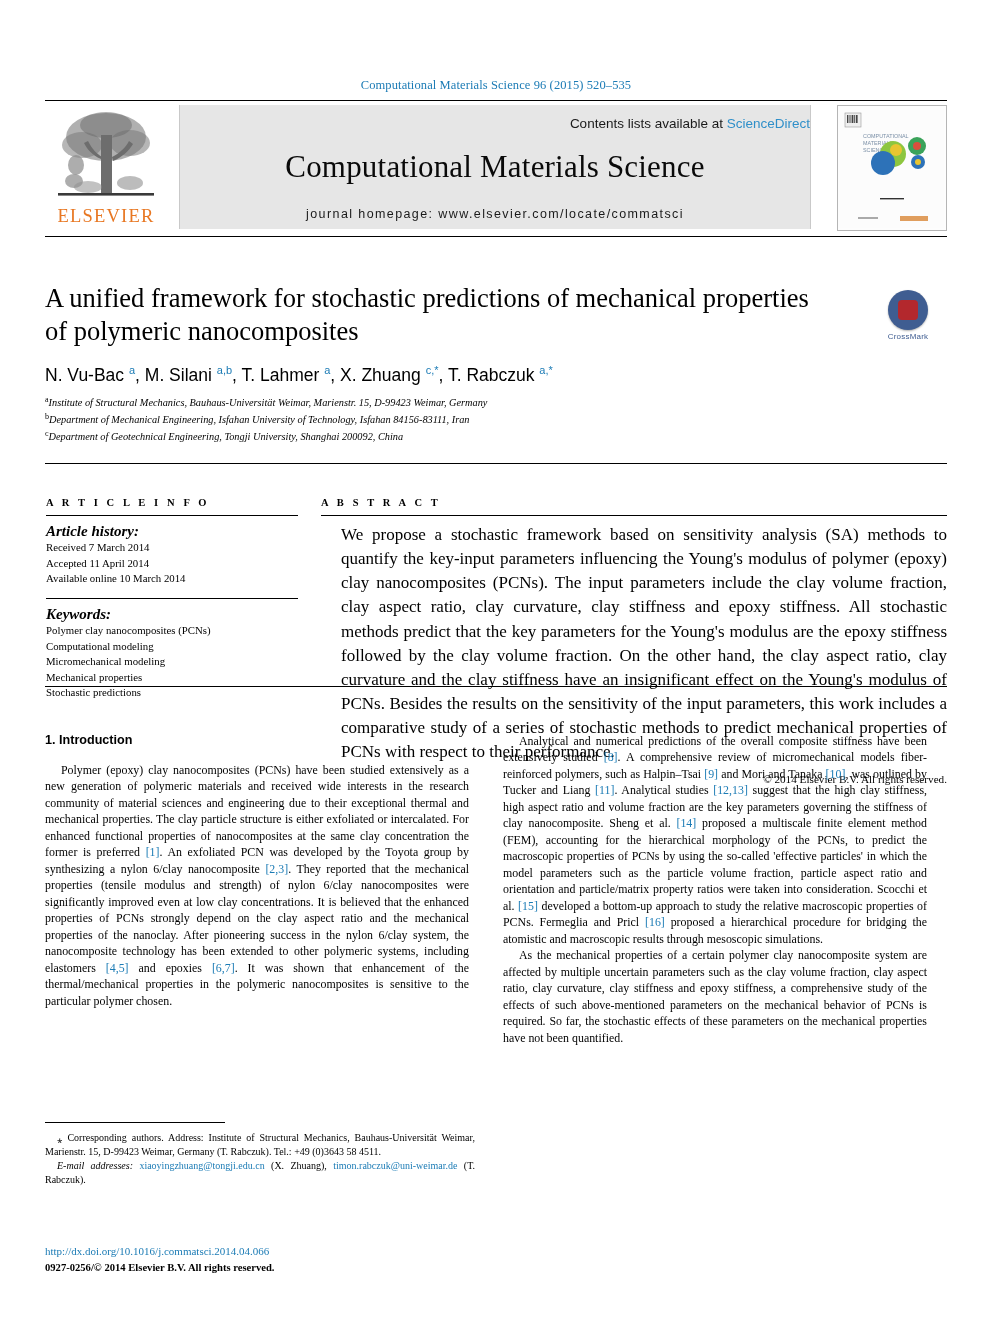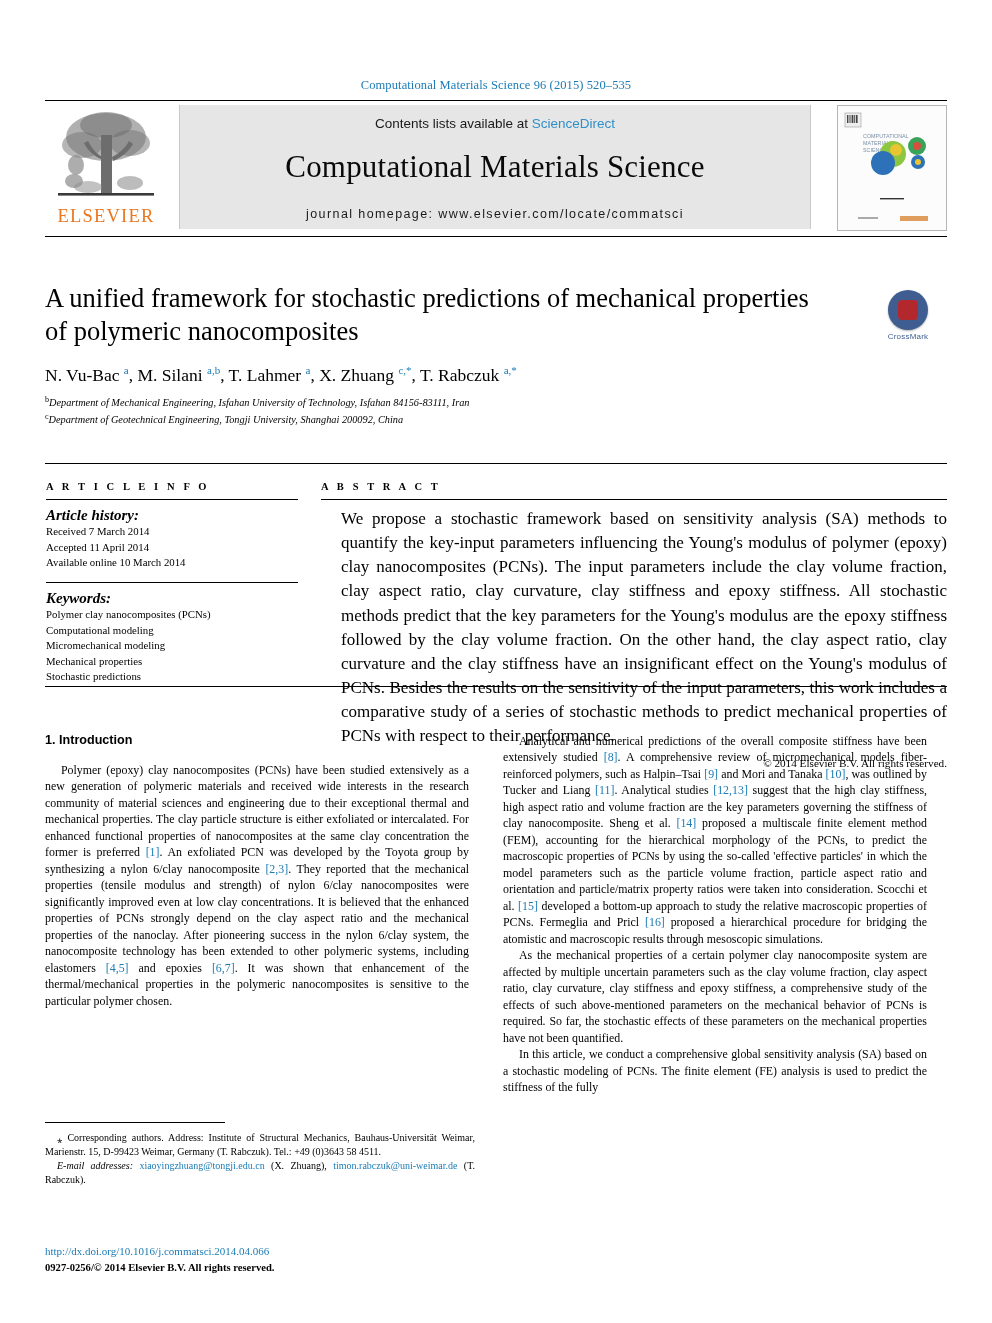--- a/index.html
+++ b/index.html
@@ -76,20 +76,21 @@
     background: #e6e6e6;
     border-left: 1px solid #c9c9c9;
     border-right: 1px solid #c9c9c9;
     text-align: center;
   }
   .contents-line {
     font-size: 13.5px;
     font-family: "Liberation Sans", sans-serif;
     padding-top: 11px;
     color: #1a1a1a;
+    text-align: right;
   }
   .sciencedirect {
     color: #2f8fc9;
   }
   .journal-title {
     font-size: 31px;
     font-family: "Liberation Serif", serif;
     margin-top: 18px;
     letter-spacing: 0.2px;
     color: #0a0a0a;
@@ -158,21 +159,21 @@
   }
   .crossmark-label {
     font-size: 8px;
     font-family: "Liberation Sans", sans-serif;
     color: #3f5d91;
     letter-spacing: 0.2px;
   }
   .authors {
     margin-top: 16px;
     font-size: 17.5px;
-    font-family: Liberation Serif, serif;
+    font-family: Liberation Sans, sans-serif;
   }
   .authors sup { font-size: 11px; color: #1b7bb5; vertical-align: super; }
   .affils {
     margin-top: 8px;
     font-size: 10.3px;
     font-style: italic;
     line-height: 1.42;
     font-family: "Liberation Serif", serif;
   }
   .affils sup { font-style: normal; font-size: 8px; vertical-align: super; }
@@ -203,20 +204,21 @@
     top: 481px;
     left: 321px;
     width: 626px;
   }
   .sec-head {
     font-size: 10.5px;
     font-weight: bold;
     letter-spacing: 3.1px;
     font-family: "Liberation Serif", serif;
     margin-bottom: 7px;
+    margin-top: 16px;
   }
   .thin-rule { border-top: 0.9px solid #000; margin-bottom: 7px; }
   .info-label {
     font-size: 15px;
     font-style: italic;
     font-weight: bold;
     font-family: "Liberation Serif", serif;
   }
   .info-line {
     font-size: 10.8px;
@@ -376,20 +378,21 @@
     <div class="paper-title">A unified framework for stochastic predictions of mechanical properties of polymeric nanocomposites</div>
 
     <div class="crossmark">
       <div class="crossmark-badge"></div>
       <div class="crossmark-label">CrossMark</div>
     </div>
 
     <div class="authors">N. Vu-Bac <sup>a</sup>, M. Silani <sup>a,b</sup>, T. Lahmer <sup>a</sup>, X. Zhuang <sup>c,</sup><sup>*</sup>, T. Rabczuk <sup>a,</sup><sup>*</sup></div>
 
     <div class="affils">
+      <div><sup>a</sup><span>Institute of Structural Mechanics, Bauhaus-Universität Weimar, Marienstr. 15, D-99423 Weimar, Germany</span></div>
       <div><sup>b</sup><span>Department of Mechanical Engineering, Isfahan University of Technology, Isfahan 84156-83111, Iran</span></div>
       <div><sup>c</sup><span>Department of Geotechnical Engineering, Tongji University, Shanghai 200092, China</span></div>
     </div>
   </div>
 
   <div class="info-rule-top"></div>
   <div class="info-rule-bottom"></div>
 
   <div class="article-info">
     <div class="sec-head">A R T I C L E   I N F O</div>
@@ -419,21 +422,20 @@
     <div class="col col-left">
       <div class="section-title">1. Introduction</div>
       <div>
           <p class="body-p"><span>Polymer (epoxy) clay nanocomposites (PCNs) have been studied extensively as a new generation of polymeric materials and received wide interests in the research community of material sciences and engineering due to their exceptional thermal and mechanical properties. The clay particle structure is either exfoliated or intercalated. For enhanced functional properties of nanocomposites at the same clay concentration the former is preferred </span><span class="ref">[1]</span><span>. An exfoliated PCN was developed by the Toyota group by synthesizing a nylon 6/clay nanocomposite </span><span class="ref">[2,3]</span><span>. They reported that the mechanical properties (tensile modulus and strength) of nylon 6/clay nanocomposites were significantly improved even at low clay concentrations. It is believed that the enhanced properties of PCNs strongly depend on the clay aspect ratio and the mechanical properties of the nanoclay. After pioneering success in the nylon 6/clay system, the nanocomposite technology has been extended to other polymeric systems, including elastomers </span><span class="ref">[4,5]</span><span> and epoxies </span><span class="ref">[6,7]</span><span>. It was shown that enhancement of the thermal/mechanical properties in the polymeric nanocomposites is sensitive to the particular polymer chosen.</span></p>
         </div>
     </div>
     <div class="col col-right">
       <div>
           <p class="body-p"><span>Analytical and numerical predictions of the overall composite stiffness have been extensively studied </span><span class="ref">[8]</span><span>. A comprehensive review of micromechanical models fiber-reinforced polymers, such as Halpin–Tsai </span><span class="ref">[9]</span><span> and Mori and Tanaka </span><span class="ref">[10]</span><span>, was outlined by Tucker and Liang </span><span class="ref">[11]</span><span>. Analytical studies </span><span class="ref">[12,13]</span><span> suggest that the high clay stiffness, high aspect ratio and volume fraction are the key parameters governing the stiffness of clay nanocomposite. Sheng et al. </span><span class="ref">[14]</span><span> proposed a multiscale finite element method (FEM), accounting for the hierarchical morphology of the PCNs, to predict the macroscopic properties of PCNs by using the so-called 'effective particles' in which the model parameters such as the particle volume fraction, particle aspect ratio and orientation and particle/matrix property ratios were taken into consideration. Scocchi et al. </span><span class="ref">[15]</span><span> developed a bottom-up approach to study the relative macroscopic properties of PCNs. Fermeglia and Pricl </span><span class="ref">[16]</span><span> proposed a hierarchical procedure for bridging the atomistic and macroscopic results through mesoscopic simulations.</span></p>
           <p class="body-p"><span>As the mechanical properties of a certain polymer clay nanocomposite system are affected by multiple uncertain parameters such as the clay volume fraction, clay aspect ratio, clay curvature, clay stiffness and epoxy stiffness, a comprehensive study of the effects of such above-mentioned parameters on the mechanical behavior of PCNs is required. So far, the stochastic effects of these parameters on the mechanical properties have not been quantified.</span></p>
-          <p class="body-p"><span>In this article, we conduct a comprehensive global sensitivity analysis (SA) based on a stochastic modeling of PCNs. The finite element (FE) analysis is used to predict the stiffness of the fully</span></p>
         </div>
     </div>
   </div>
 
   <div class="foot-rule"></div>
   <div class="footnotes">
     <p class="fn-indent">
       <span>⁎</span><span> Corresponding authors. Address: Institute of Structural Mechanics, Bauhaus-Universität Weimar, Marienstr. 15, D-99423 Weimar, Germany (T. Rabczuk). Tel.: +49 (0)3643 58 4511.</span>
     </p>
     <p class="fn-indent">

